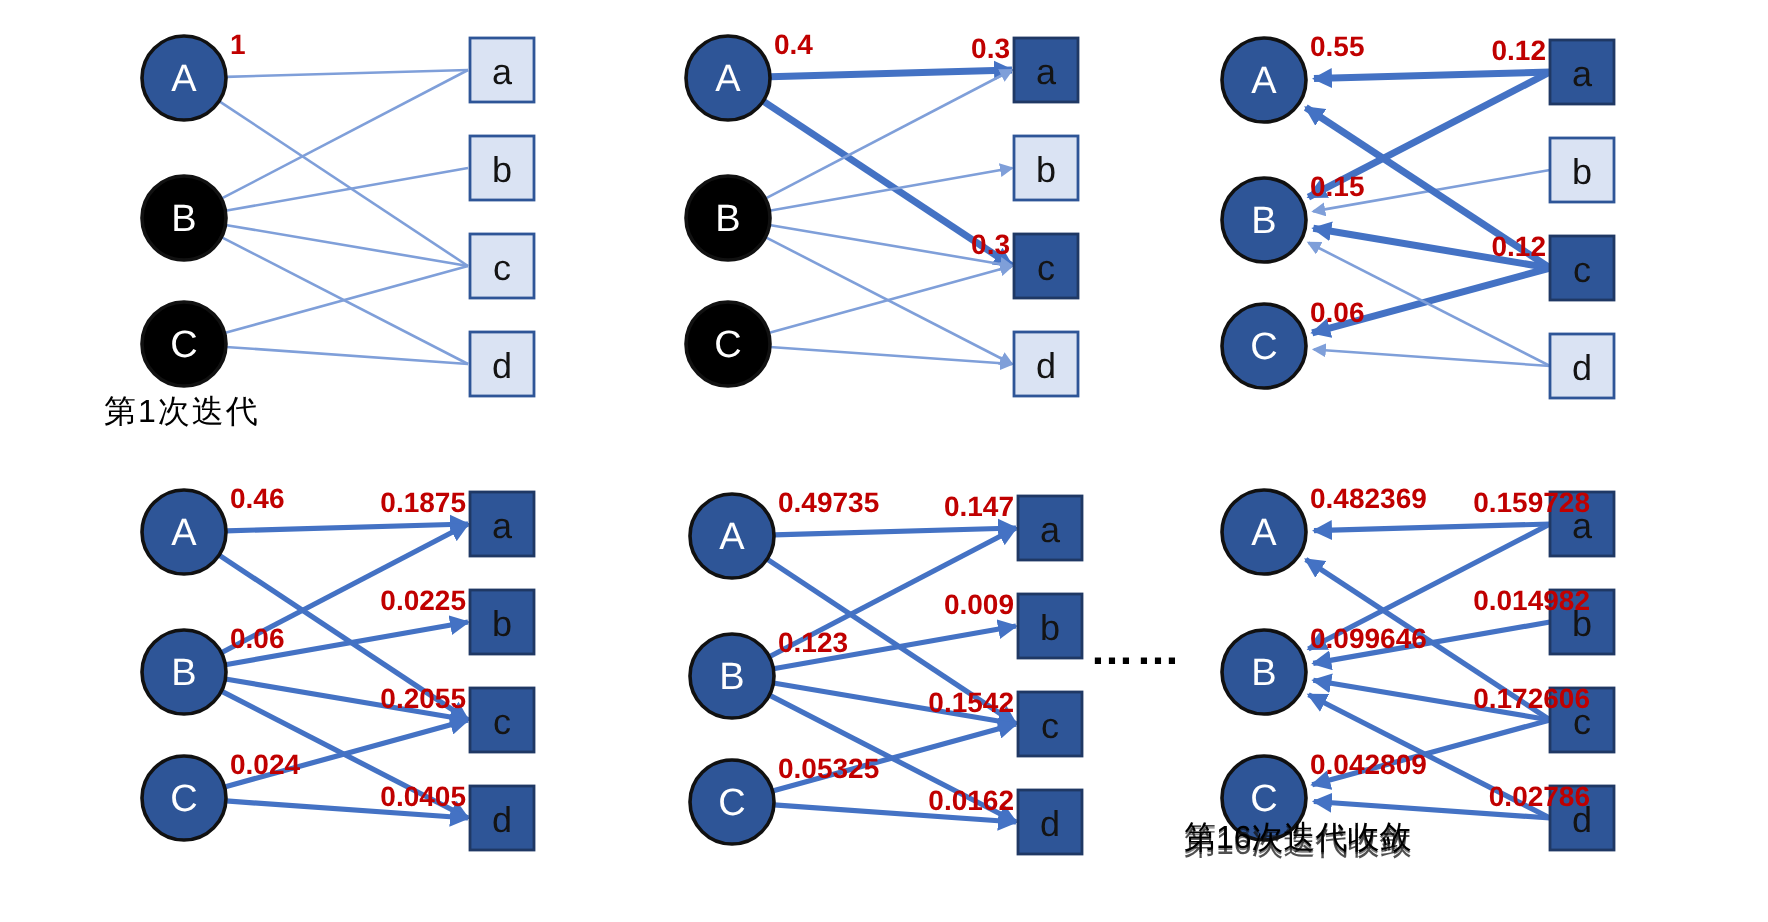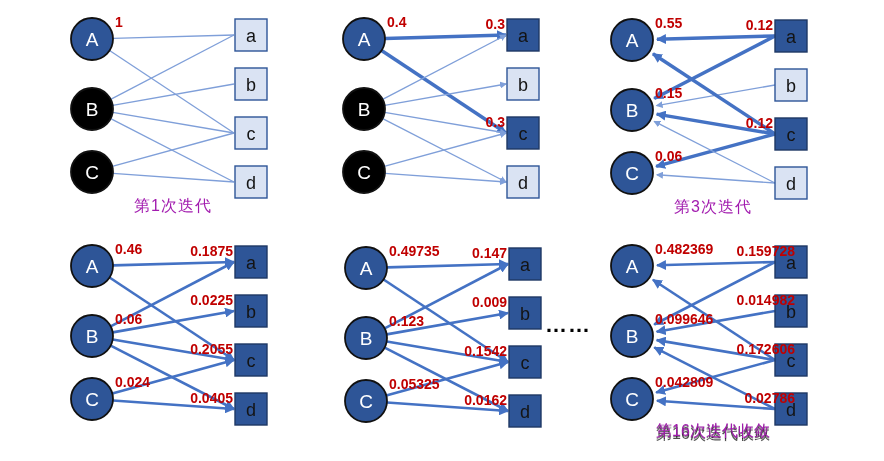--- a/index.html
+++ b/index.html
@@ -8,25 +8,25 @@
   .stage{position:relative;width:884px;height:461px;background:#fff;}
   figure.diagram{position:absolute;margin:0;width:250px;height:231px;}
   figure[data-diagram="0"]{left:52px;top:2px;}
   figure[data-diagram="1"]{left:324px;top:2px;}
   figure[data-diagram="2"]{left:592px;top:3px;}
   figure[data-diagram="3"]{left:52px;top:229px;}
   figure[data-diagram="4"]{left:326px;top:231px;}
   figure[data-diagram="5"]{left:592px;top:229px;}
   figure svg{position:absolute;left:0;top:0;width:250px;height:231px;display:block;}
   figcaption.caption{
-    position:absolute;left:0;top:194px;width:242px;text-align:center;
-    font-size:16px;color:#a21caf;letter-spacing:1px;
+    position:absolute;left:0;top:194px;width:242px;text-align:left;
+    font-size:16px;color:#000000;letter-spacing:1px;
   }
   figure[data-diagram="5"] figcaption.caption{
-    top:192px;text-shadow:0 3px 0 rgba(20,20,20,.75),0 1px 0 rgba(0,0,0,.5);
+    top:180px;text-shadow:0 3px 0 rgba(20,20,20,.75),0 1px 0 rgba(0,0,0,.5);
     letter-spacing:0;
   }
   .ellipsis{
     position:absolute;left:545px;top:312px;font-size:22px;font-weight:bold;
     color:#000;letter-spacing:1px;
   }
   svg text{font-family:"Liberation Sans","DejaVu Sans",sans-serif;}
   svg text.node-letter-left{font-size:19px;fill:#ffffff;}
   svg text.node-letter-right{font-size:18px;fill:#141414;}
   svg text.value-label{font-size:14px;font-weight:700;}
@@ -142,21 +142,20 @@
         <text x="199" y="33" dy=".4em" text-anchor="middle" class="node-letter-right">a</text>
         <text x="181" y="27" text-anchor="end" fill="#C00000" class="value-label">0.12</text>
         <rect x="183" y="66" width="32" height="32" fill="#DAE3F3" stroke="#2E5597" stroke-width="1.4"></rect>
         <text x="199" y="82" dy=".4em" text-anchor="middle" class="node-letter-right">b</text>
         <rect x="183" y="115" width="32" height="32" fill="#2E5597" stroke="#1F3864" stroke-width="1.4"></rect>
         <text x="199" y="131" dy=".4em" text-anchor="middle" class="node-letter-right">c</text>
         <text x="181" y="125" text-anchor="end" fill="#C00000" class="value-label">0.12</text>
         <rect x="183" y="164" width="32" height="32" fill="#DAE3F3" stroke="#2E5597" stroke-width="1.4"></rect>
         <text x="199" y="180" dy=".4em" text-anchor="middle" class="node-letter-right">d</text>
       </svg>
-    <figcaption class="caption">第3次迭代</figcaption>
   </figure>
 
   <figure class="diagram" data-diagram="3">
     <svg viewBox="0 0 250 231">
         <defs>
           <marker id="aM3" markerUnits="userSpaceOnUse" markerWidth="12" markerHeight="10" refX="9" refY="5" orient="auto">
             <path d="M0,0 L10,5 L0,10 Z" fill="#4472C4"></path>
           </marker>
           <marker id="aS3" markerUnits="userSpaceOnUse" markerWidth="8" markerHeight="7" refX="6" refY="3.5" orient="auto">
             <path d="M0,0 L7,3.5 L0,7 Z" fill="#7F9FD9"></path>

